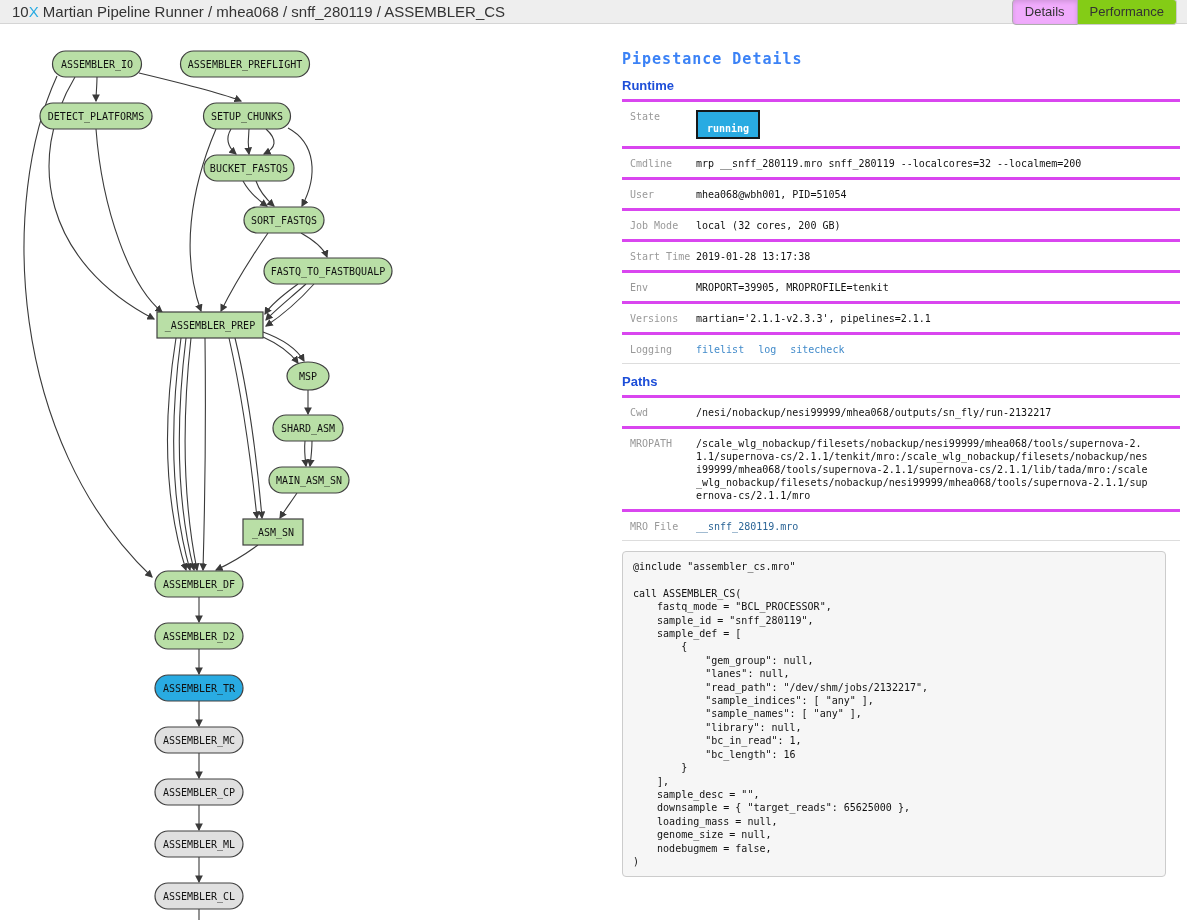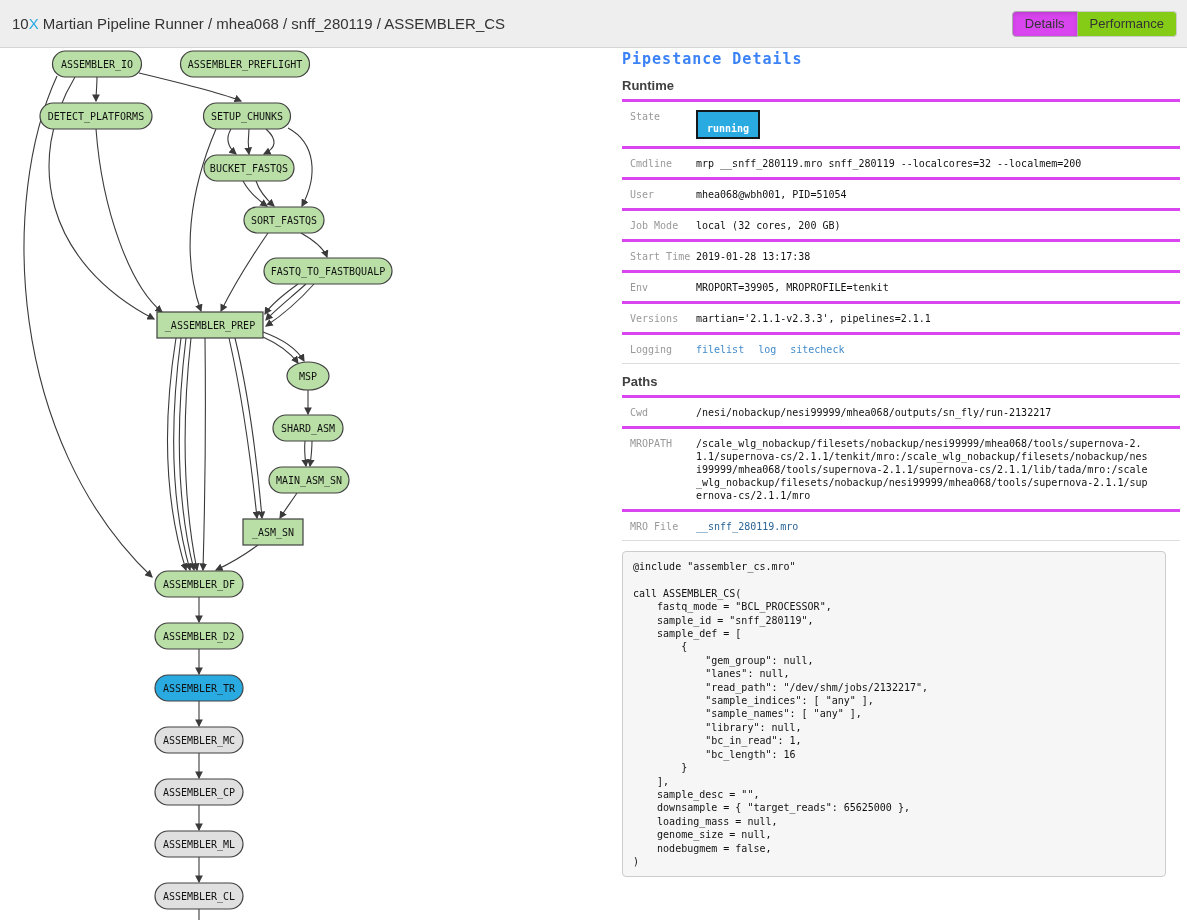--- a/index.html
+++ b/index.html
@@ -2,47 +2,47 @@
 <html><head>
 <meta charset="utf-8">
 <style>
   html,body{margin:0;padding:0}
   body{
     width:1187px;height:920px;position:relative;overflow:hidden;
     background:#fff;font-family:"Liberation Sans",sans-serif;
   }
   
   .header{
-    position:absolute;top:0;left:0;width:1187px;height:48px;box-sizing:border-box;
+    position:absolute;top:0;left:0;width:1187px;height:24px;box-sizing:border-box;
     background:#eeeeee;border-bottom:1px solid #d5d5d5;
     display:flex;align-items:center;justify-content:space-between;
     padding:0 10px 0 12px;
   }
   .title{font-size:15px;color:#333;white-space:nowrap}
   .brand-x{color:#29abe2}
   .btn-group{display:flex}
   .btn{
     font-family:"Liberation Sans",sans-serif;font-size:13px;color:#333;
     padding:4px 12px;border:1px solid #ccc;background:#84cc16;cursor:pointer;line-height:16px;
   }
   .btn.left{border-radius:4px 0 0 4px}
   .btn.right{border-radius:0 4px 4px 0;border-left:none}
-  .btn.active{background:#d946ef;border-color:#adadad;box-shadow:inset 0 2px 4px rgba(0,0,0,.13)}
+  .btn.active{background:#f0abfc;border-color:#adadad;box-shadow:inset 0 2px 4px rgba(0,0,0,.13)}
   
   #graph{position:absolute;top:38px;left:0}
   .edge{fill:none;stroke:#3a3a3a;stroke-width:1.1}
   .node-shape{stroke:#404040;stroke-width:1.2}
   .node-label{font-family:"DejaVu Sans Mono",monospace;font-size:10px;fill:#111;text-anchor:middle}
   
   .panel{position:absolute;left:622px;top:38px;width:558px;box-sizing:border-box}
   .panel h2{
     font-family:"DejaVu Sans Mono",monospace;font-weight:bold;font-size:15px;
     letter-spacing:1px;color:#3b82f6;margin:12px 0 4px 0;
   }
-  .panel h3{font-size:13px;color:#404040;font-weight:bold;margin:10px 0 0 0}
+  .panel h3{font-size:13px;color:#1d4ed8;font-weight:bold;margin:10px 0 0 0}
   .dtable{border-bottom:1px solid #ddd;margin-top:6px}
   .drow{display:flex;border-top:3px solid #d946ef;padding:8px 0 7px 8px}
   .dlabel{
     width:66px;flex:none;color:#999;
     font-family:"DejaVu Sans Mono",monospace;font-size:10px;line-height:13px;
   }
   .dvalue{
     flex:1;color:#111;font-family:"DejaVu Sans Mono",monospace;font-size:10px;line-height:13px;
     word-break:break-all;white-space:pre-wrap;padding-right:30px;
   }

